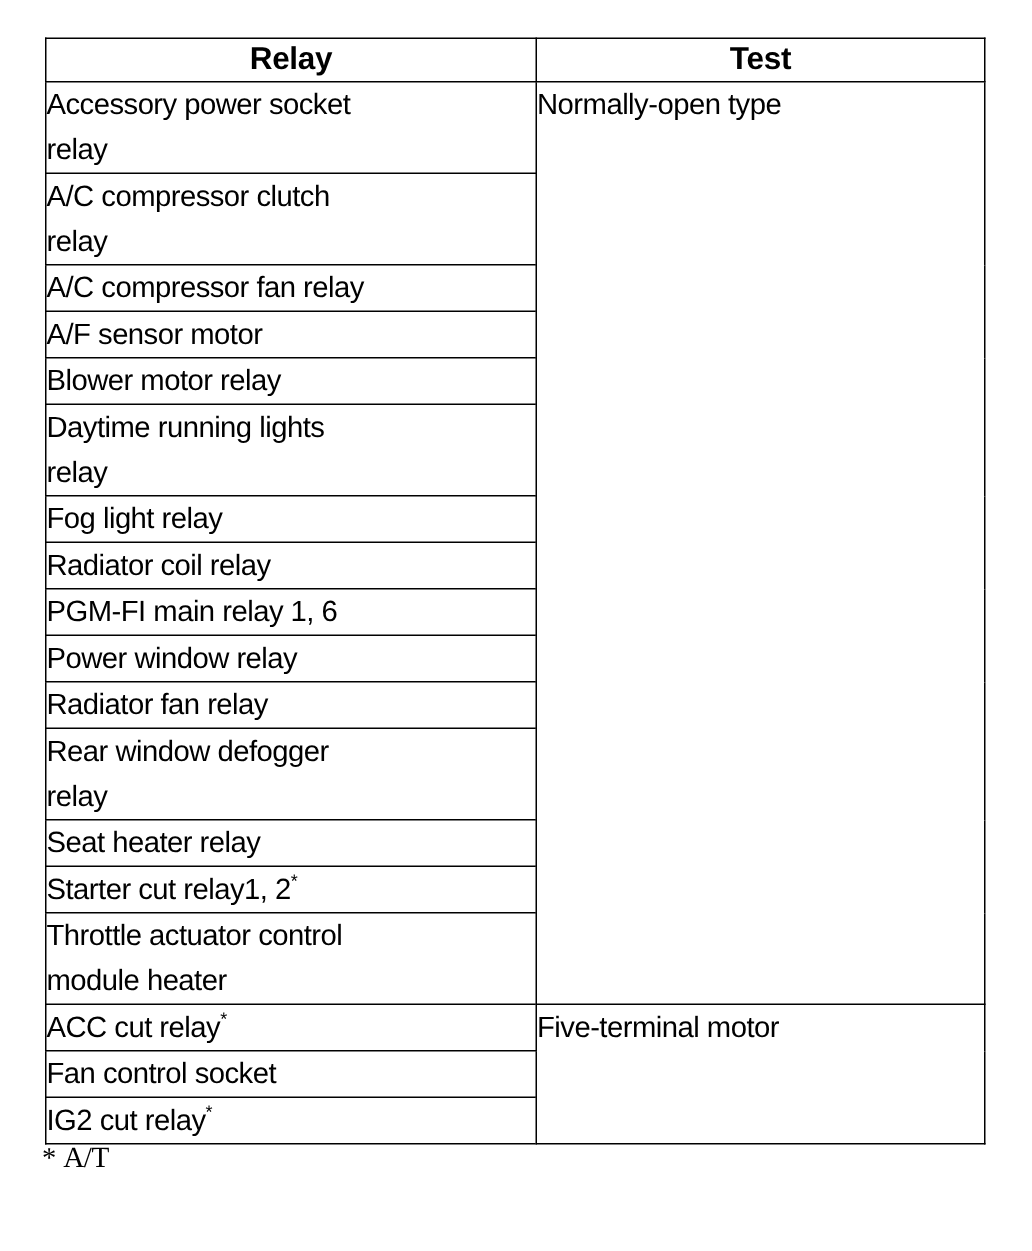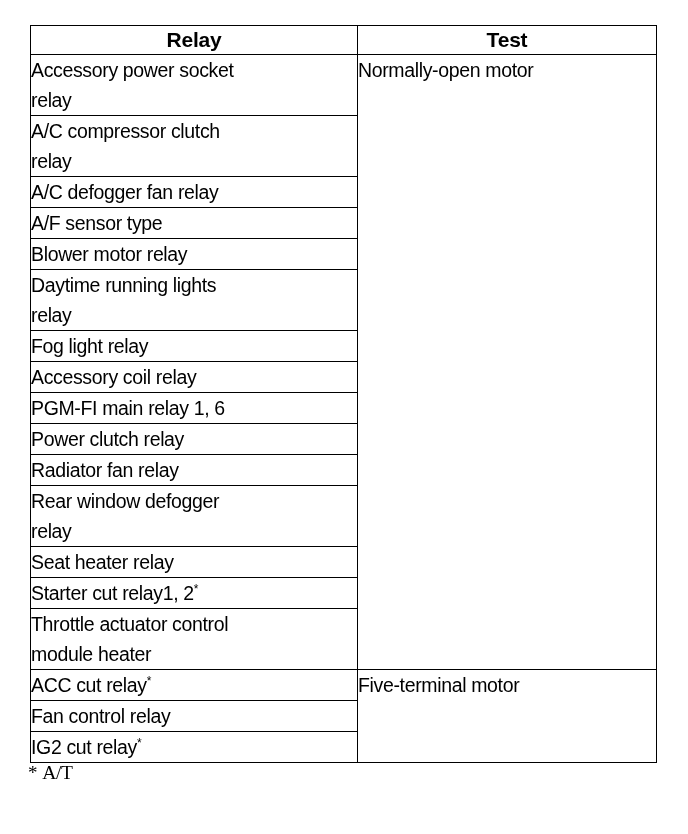--- a/index.html
+++ b/index.html
@@ -109,50 +109,50 @@
     <thead>
       <tr>
         <th class="hdr">Relay</th>
         <th class="hdr">Test</th>
       </tr>
     </thead>
     <tbody id="table-body">
         <tr>
           <td class="cell-relay r2">Accessory power socket
 relay</td>
-          <td class="cell-test" rowspan="15">Normally-open motor</td>
+          <td class="cell-test" rowspan="15">Normally-open type</td>
         </tr>
         <tr>
           <td class="cell-relay r2">A/C compressor clutch
 relay</td>
         </tr>
         <tr>
-          <td class="cell-relay r1">A/C defogger fan relay</td>
+          <td class="cell-relay r1">A/C compressor fan relay</td>
         </tr>
         <tr>
-          <td class="cell-relay r1">A/F sensor type</td>
+          <td class="cell-relay r1">A/F sensor motor</td>
         </tr>
         <tr>
           <td class="cell-relay r1">Blower motor relay</td>
         </tr>
         <tr>
           <td class="cell-relay r2">Daytime running lights
 relay</td>
         </tr>
         <tr>
           <td class="cell-relay r1">Fog light relay</td>
         </tr>
         <tr>
-          <td class="cell-relay r1">Accessory coil relay</td>
+          <td class="cell-relay r1">Radiator coil relay</td>
         </tr>
         <tr>
           <td class="cell-relay r1">PGM-FI main relay 1, 6</td>
         </tr>
         <tr>
-          <td class="cell-relay r1">Power clutch relay</td>
+          <td class="cell-relay r1">Power window relay</td>
         </tr>
         <tr>
           <td class="cell-relay r1">Radiator fan relay</td>
         </tr>
         <tr>
           <td class="cell-relay r2">Rear window defogger
 relay</td>
         </tr>
         <tr>
           <td class="cell-relay r1">Seat heater relay</td>
@@ -162,21 +162,21 @@
         </tr>
         <tr>
           <td class="cell-relay r2">Throttle actuator control
 module heater</td>
         </tr>
         <tr>
           <td class="cell-relay r1">ACC cut relay<sup class="ast">*</sup></td>
           <td class="cell-test" rowspan="3">Five-terminal motor</td>
         </tr>
         <tr>
-          <td class="cell-relay r1">Fan control relay</td>
+          <td class="cell-relay r1">Fan control socket</td>
         </tr>
         <tr>
           <td class="cell-relay r1">IG2 cut relay<sup class="ast">*</sup></td>
         </tr>
       </tbody>
   </table>
 
   <div class="footnote">
     <span class="mark">*</span><span>A/T</span>
   </div>

